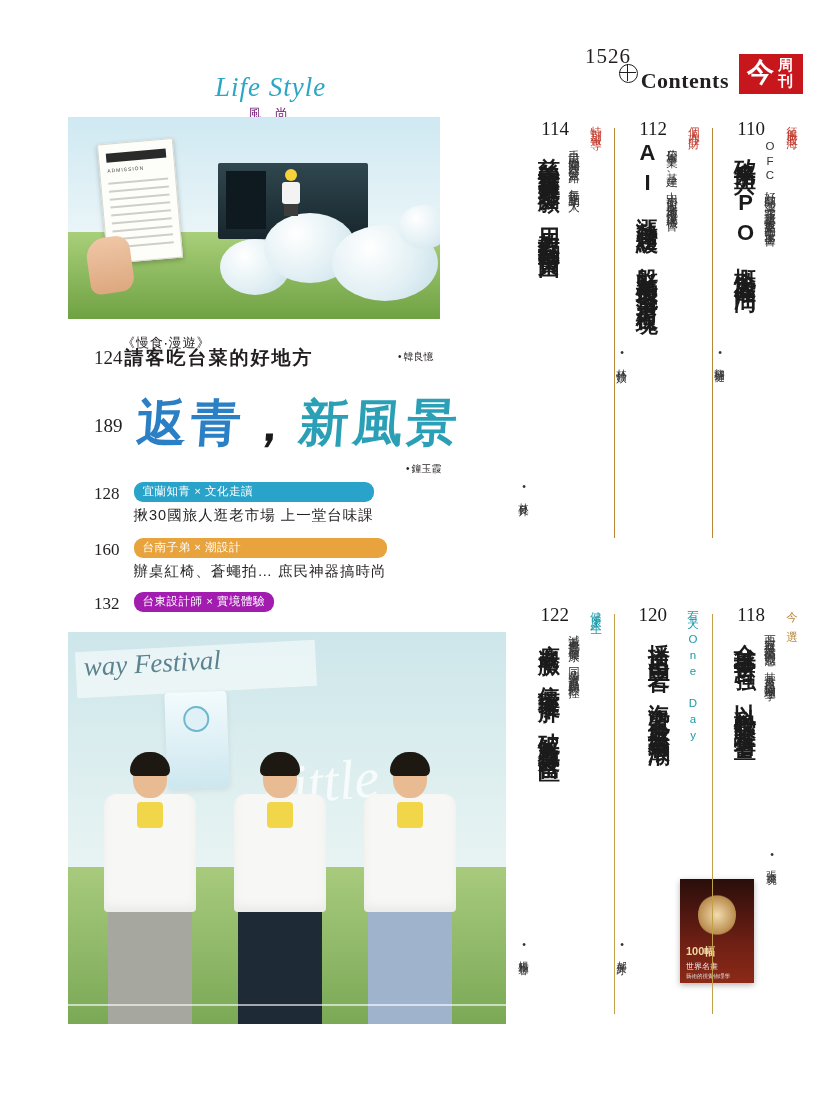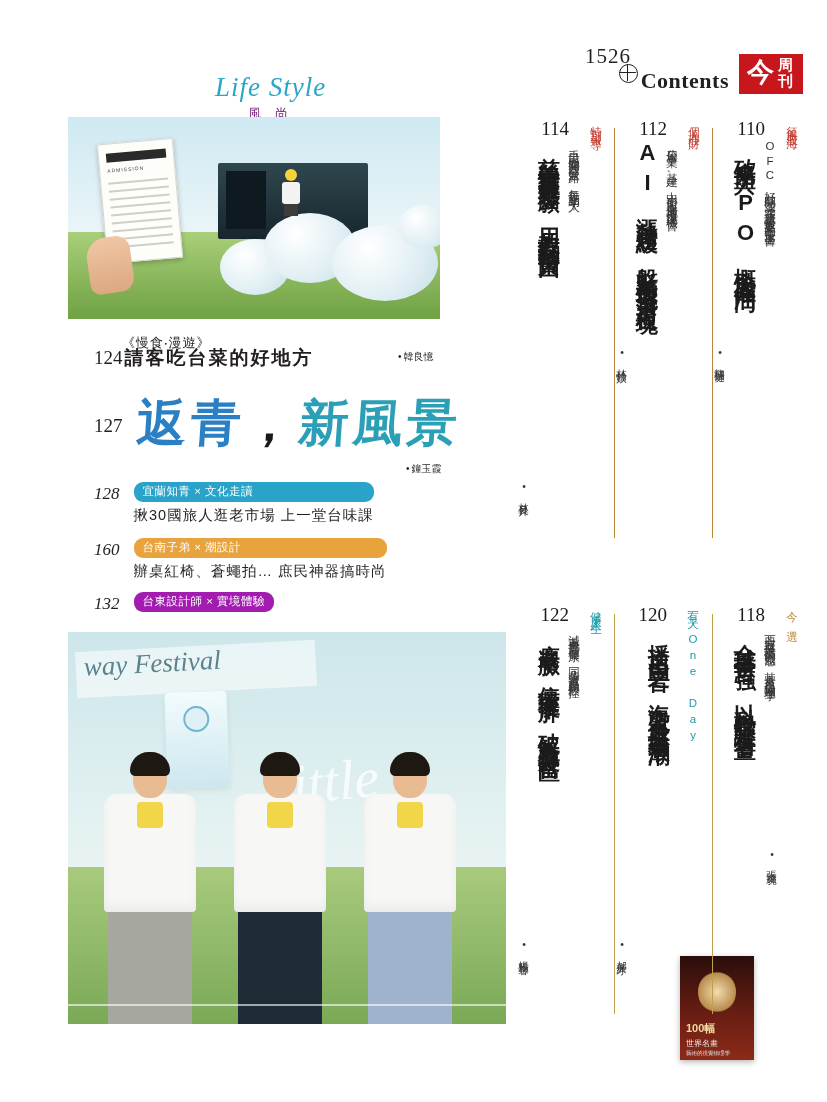--- a/index.html
+++ b/index.html
@@ -98,21 +98,21 @@
   .row-127{position:absolute;left:94px;top:415px;}
   .brush-title{
     position:absolute;left:137px;top:390px;font-size:50px;font-weight:bold;color:#1a1a1a;
     letter-spacing:4px;font-family:"DejaVu Sans","Liberation Sans",sans-serif;
     transform:skewX(-4deg);
   }
   .brush-title .blue{color:#2b7fc4;}
   .brush-title .teal{color:#2b9fb5;}
 
   .sub-row{position:absolute;left:94px;display:flex;align-items:flex-start;gap:14px;}
-  .sub-row .n{font-family:"Liberation Serif",serif;font-size:17px;padding-top:2px;font-style:italic;}
+  .sub-row .n{font-family:"Liberation Serif",serif;font-size:17px;padding-top:2px;}
   .tagline{display:flex;flex-direction:column;gap:4px;}
   .tag{
     display:inline-block;color:#fff;font-size:11.5px;border-radius:9px;padding:2px 9px 3px;
     font-family:"Liberation Sans",sans-serif;letter-spacing:.5px;white-space:nowrap;
   }
   .tag-a{background:#29a3c9;}
   .tag-b{background:#e8a33d;}
   .tag-c{background:#a21caf;}
   .sub-txt{font-size:14.5px;letter-spacing:1px;font-family:"Liberation Sans",sans-serif;}
   .r128{top:482px;}
@@ -175,21 +175,21 @@
 
   .sec-label{
     position:absolute;writing-mode:vertical-rl;text-orientation:upright;
     font-size:11.5px;letter-spacing:4px;color:#c0392b;font-family:"Liberation Sans",sans-serif;
   }
   .sec-label.teal{color:#1b9aa8;}
   .sec-label.gold{color:#b8873a;}
 
   
   .book{
-    position:absolute;left:680px;top:956px;width:74px;height:104px;
+    position:absolute;left:680px;top:879px;width:74px;height:104px;
     background:linear-gradient(#2a0e0b,#6d1f14 60%,#8c2a18);
     box-shadow:0 2px 6px rgba(0,0,0,.3);overflow:hidden;
   }
   .book .halo{position:absolute;left:18px;top:14px;width:38px;height:44px;border-radius:50%;
     background:radial-gradient(circle,#f3dcae,#b98c4e 65%,rgba(0,0,0,0) 70%);}
   .book .t1{position:absolute;left:6px;bottom:24px;color:#f0d9a0;font-size:11px;font-weight:bold;
     font-family:"Liberation Sans",sans-serif;}
   .book .t2{position:absolute;left:6px;bottom:11px;color:#eee;font-size:8px;
     font-family:"Liberation Sans",sans-serif;}
   .book .t3{position:absolute;left:6px;bottom:3px;color:#ddd;font-size:5.5px;
@@ -253,21 +253,21 @@
 
   <div class="slow-food">《慢食‧漫遊》</div>
 
   <div class="row-124">
     <span class="num">124</span>
     <span class="ttl-main">請客吃台菜的好地方</span>
   </div>
   <div class="byline-sm bullet b124">韓良憶</div>
 
   <div class="row-127">
-    <span class="num">127</span>
+    <span class="num">189</span>
   </div>
   <div class="brush-title">
     <span class="blue">返青</span><span>，</span><span class="teal">新風景</span>
   </div>
   <div class="byline-sm bullet b127">鐘玉霞</div>
 
   <div class="sub-row r128">
     <span class="n">128</span>
     <span class="tagline">
       <span class="tag tag-a">宜蘭知青 × 文化走讀</span>

